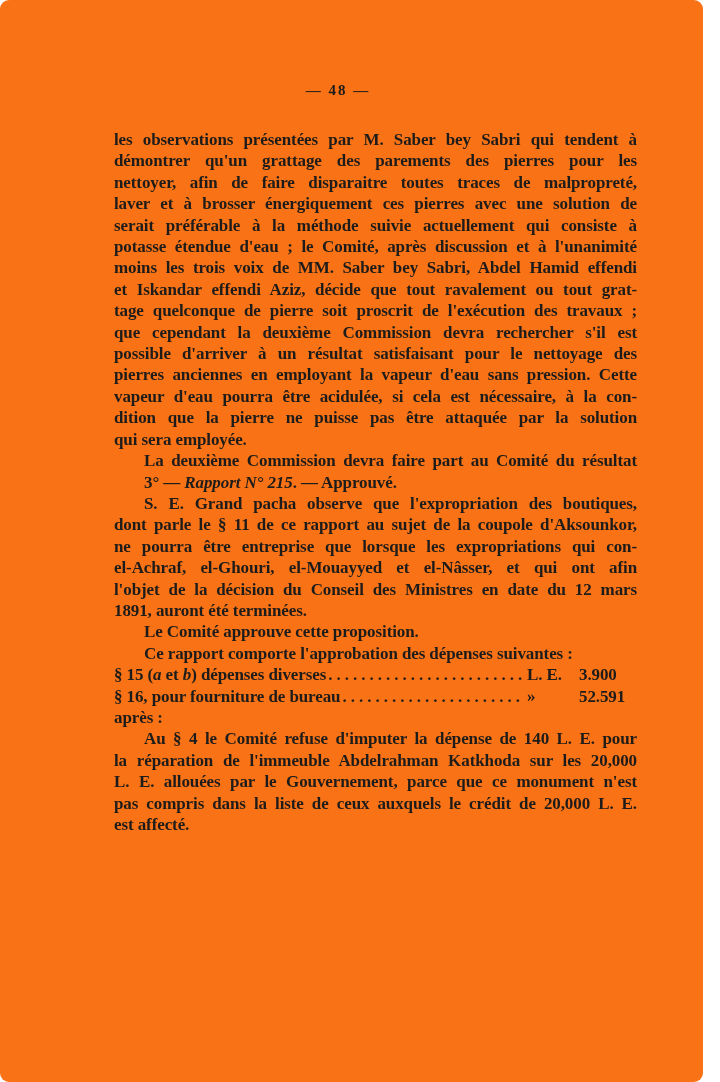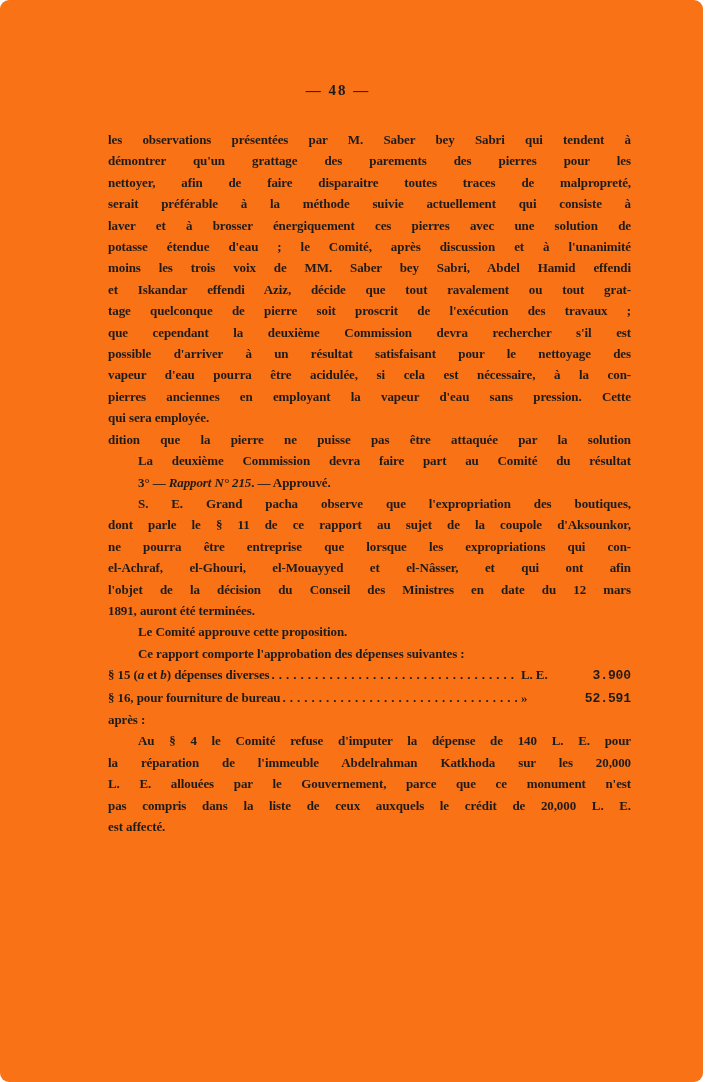--- a/index.html
+++ b/index.html
@@ -7,54 +7,54 @@
     position:relative;width:703px;height:1082px;background:#f97316;
     font-family:"Liberation Serif","DejaVu Serif",serif;
     color:#1e1c1a;font-weight:700;overflow:hidden;border-radius:9px;
   }
   .pagenum{
     position:absolute;top:82px;left:0;width:720px;text-align:center;
     font-size:15px;letter-spacing:2px;transform:translateX(-22px);
     white-space:nowrap;
   }
   .textblock{
-    position:absolute;left:108px;top:129px;width:523px;
-    font-size:13px;line-height:21.4px;letter-spacing:-0.1px;
+    position:absolute;left:114px;top:129px;width:523px;
+    font-size:17px;line-height:21.4px;letter-spacing:-0.1px;
   }
   .line{min-height:21.4px;}
   .just{text-align:justify;text-align-last:justify;-moz-text-align-last:justify;text-justify:inter-word;}
   .ind{padding-left:30px;}
   .it{font-style:italic;}
   .ledger{display:flex;align-items:baseline;}
   .lab{white-space:nowrap;flex:0 0 auto;}
   .leader{flex:1 1 auto;overflow:hidden;white-space:nowrap;letter-spacing:4px;margin:0 4px 0 2px;}
   .cur{flex:0 0 52px;white-space:nowrap;}
-  .amt{flex:0 0 58px;text-align:right;white-space:nowrap;font-family:Liberation Mono, monospace;}
+  .amt{flex:0 0 58px;text-align:left;white-space:nowrap;}
 </style>
 </head>
 <body>
 
 <div class="page">
   <div class="pagenum">— 48 —</div>
   <div class="textblock" id="text-block">
       <div class="line just"><span>les observations présentées par M. Saber bey Sabri qui tendent à</span></div>
       <div class="line just"><span>démontrer qu'un grattage des parements des pierres pour les</span></div>
       <div class="line just"><span>nettoyer, afin de faire disparaitre toutes traces de malpropreté,</span></div>
+      <div class="line just"><span>laver et à brosser énergiquement ces pierres avec une solution de</span></div>
       <div class="line just"><span>serait préférable à la méthode suivie actuellement qui consiste à</span></div>
-      <div class="line just"><span>laver et à brosser énergiquement ces pierres avec une solution de</span></div>
       <div class="line just"><span>potasse étendue d'eau ; le Comité, après discussion et à l'unanimité</span></div>
       <div class="line just"><span>moins les trois voix de MM. Saber bey Sabri, Abdel Hamid effendi</span></div>
       <div class="line just"><span>et Iskandar effendi Aziz, décide que tout ravalement ou tout grat-</span></div>
       <div class="line just"><span>tage quelconque de pierre soit proscrit de l'exécution des travaux ;</span></div>
       <div class="line just"><span>que cependant la deuxième Commission devra rechercher s'il est</span></div>
       <div class="line just"><span>possible d'arriver à un résultat satisfaisant pour le nettoyage des</span></div>
+      <div class="line just"><span>pierres anciennes en employant la vapeur d'eau sans pression. Cette</span></div>
       <div class="line just"><span>vapeur d'eau pourra être acidulée, si cela est nécessaire, à la con-</span></div>
-      <div class="line just"><span>pierres anciennes en employant la vapeur d'eau sans pression. Cette</span></div>
+      <div class="line just"><span>dition que la pierre ne puisse pas être attaquée par la solution</span></div>
       <div class="line"><span>qui sera employée.</span></div>
-      <div class="line just"><span>dition que la pierre ne puisse pas être attaquée par la solution</span></div>
       <div class="line just ind"><span>La deuxième Commission devra faire part au Comité du résultat</span></div>
       <div class="line ind"><span>3° — </span><span class="it">Rapport N° 215</span><span>. — Approuvé.</span></div>
       <div class="line just ind"><span>S. E. Grand pacha observe que l'expropriation des boutiques,</span></div>
       <div class="line just"><span>dont parle le § 11 de ce rapport au sujet de la coupole d'Aksounkor,</span></div>
       <div class="line just"><span>ne pourra être entreprise que lorsque les expropriations qui con-</span></div>
       <div class="line just"><span>el-Achraf, el-Ghouri, el-Mouayyed et el-Nâsser, et qui ont afin</span></div>
       <div class="line just"><span>l'objet de la décision du Conseil des Ministres en date du 12 mars</span></div>
       <div class="line"><span>1891, auront été terminées.</span></div>
       <div class="line ind"><span>Le Comité approuve cette proposition.</span></div>
       <div class="line ind"><span>Ce rapport comporte l'approbation des dépenses suivantes :</span></div>

